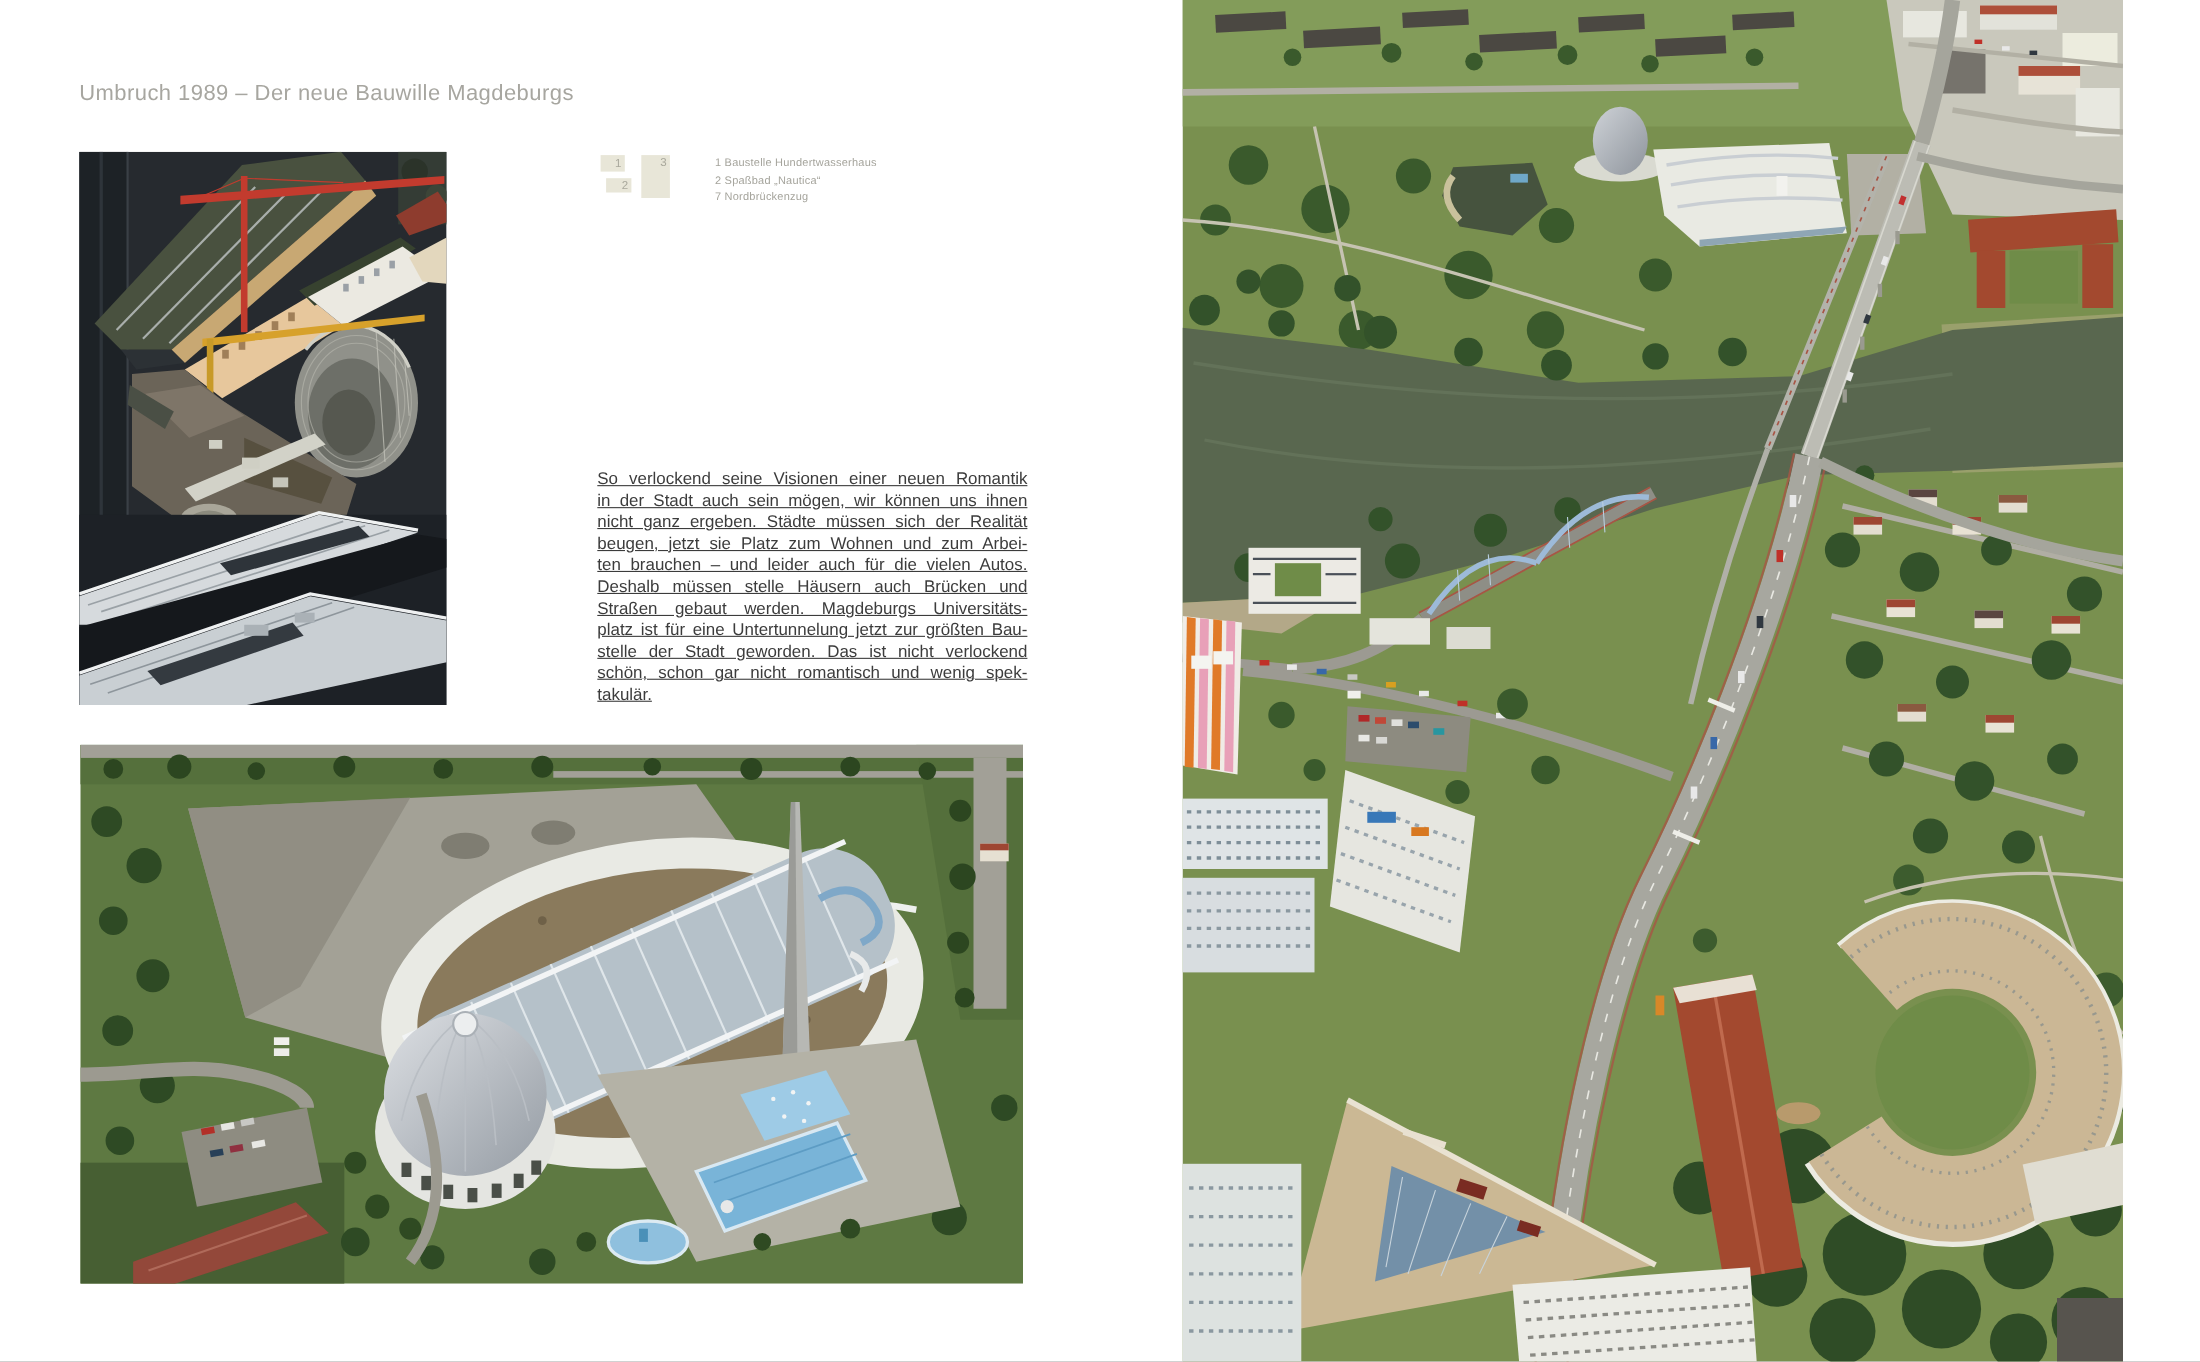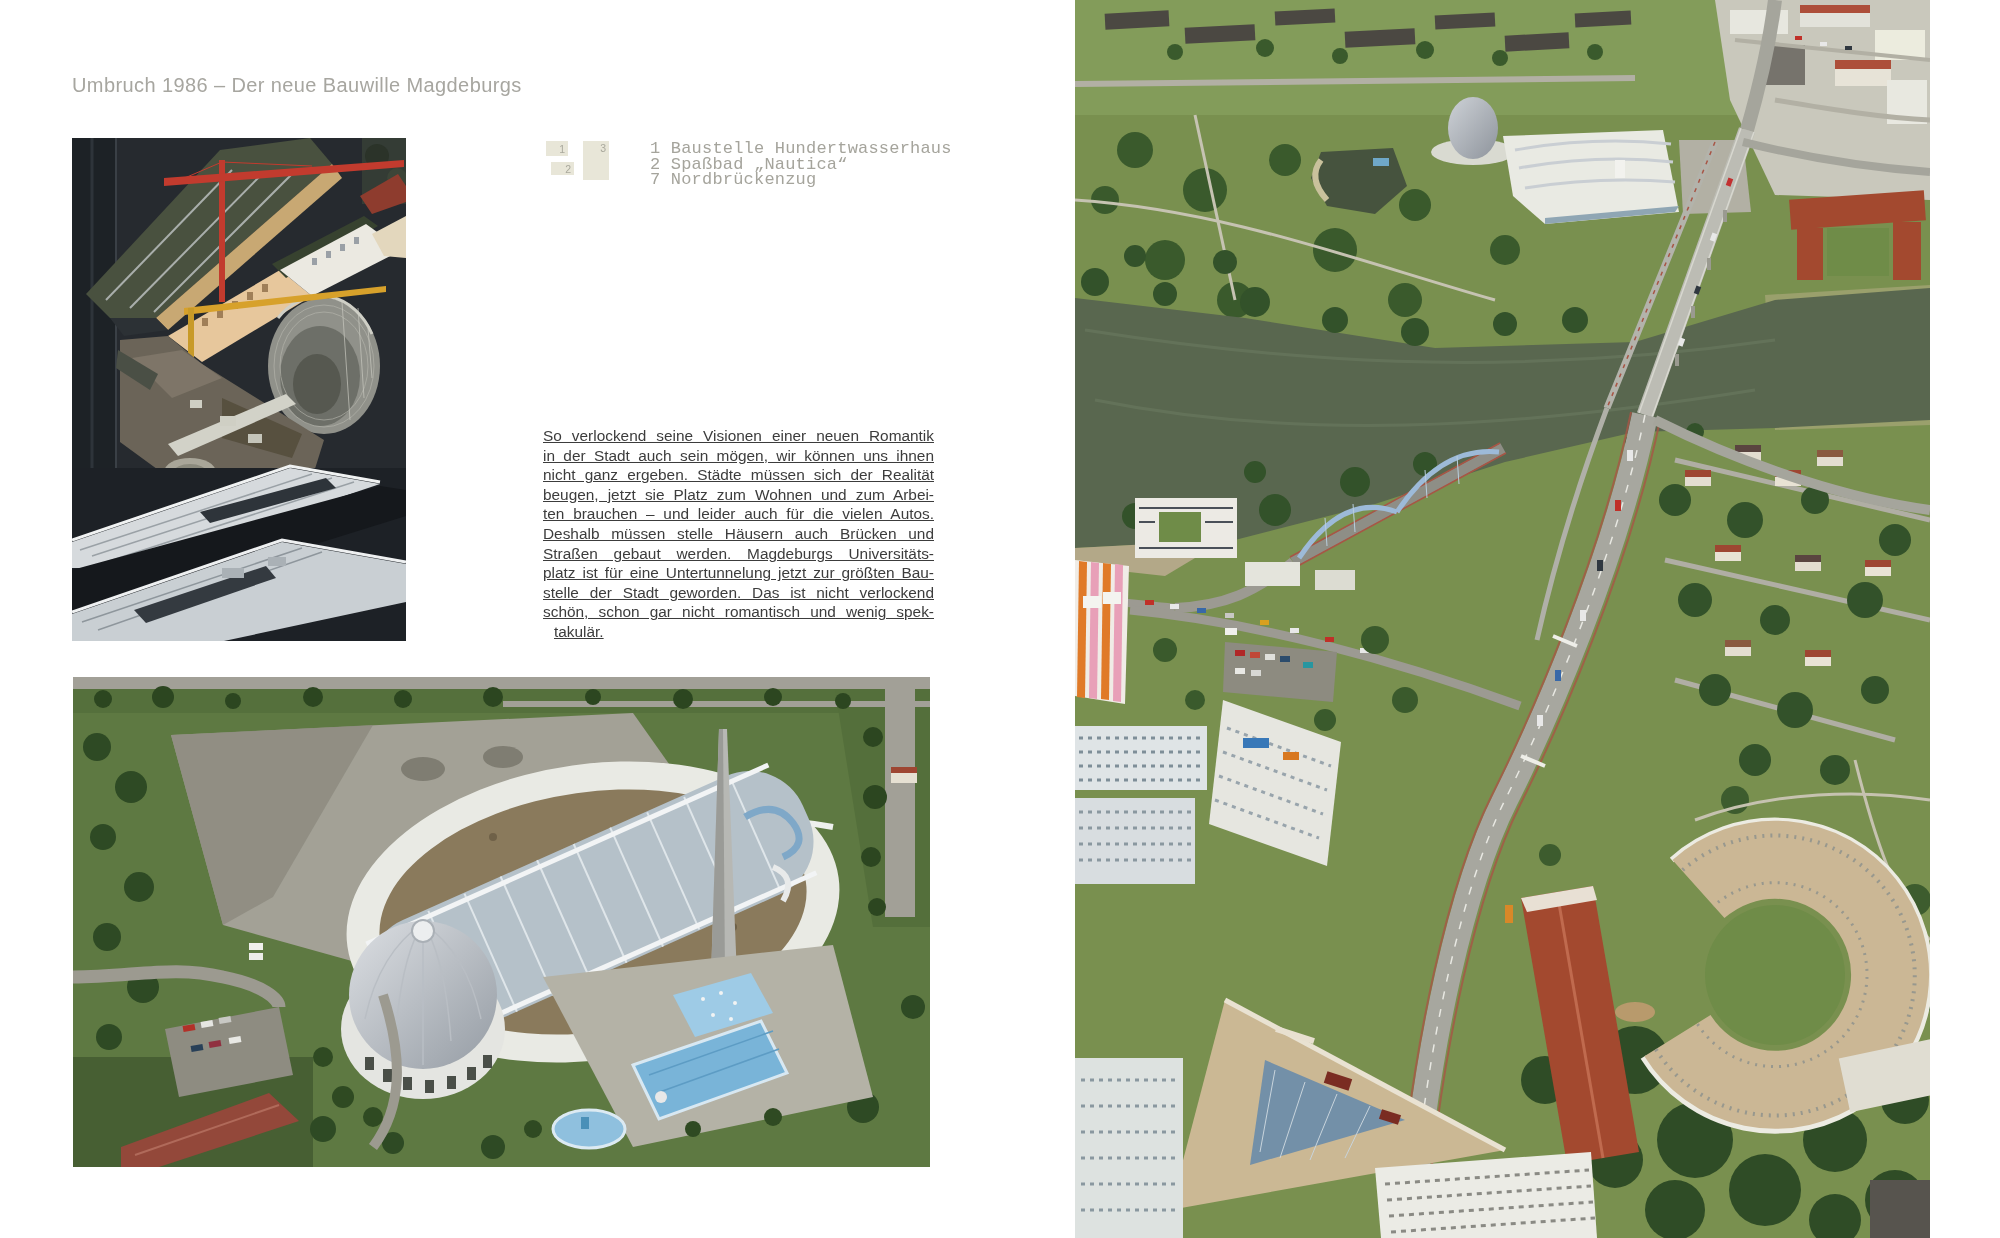--- a/index.html
+++ b/index.html
@@ -14,33 +14,33 @@
   figure{margin:0;padding:0;position:absolute;}
   .photo1{left:72px;top:138px;width:334px;height:503px;}
   .photo2{left:73px;top:677px;width:857px;height:490px;}
   .photo3{left:1075px;top:0px;width:855px;height:1238px;}
   .photo svg{display:block;}
   .lg-box{position:absolute;background:#e8e6d8;color:#a9a89c;font-size:10.5px;
     display:flex;justify-content:flex-end;padding-right:3px;box-sizing:border-box;}
   .lg-b1{left:546px;top:141px;width:22px;height:15px;align-items:center;}
   .lg-b2{left:551px;top:162px;width:23px;height:13px;align-items:center;}
   .lg-b3{left:583px;top:141px;width:26px;height:39px;align-items:flex-start;padding-top:1px;}
-  .lg-items{position:absolute;left:650px;top:141px;font-size:17px;line-height:15.6px;
-    color:#a5a49c;letter-spacing:.2px;font-family:Liberation Mono, monospace;}
+  .lg-items{position:absolute;left:650px;top:141px;font-size:10px;line-height:15.6px;
+    color:#a5a49c;letter-spacing:.2px;}
   .bodytext{position:absolute;left:543px;top:426px;width:391px;
     font-size:15.4px;line-height:19.6px;color:#3c3c3c;text-decoration:underline;}
   .jline{text-align:justify;text-align-last:justify;white-space:normal;}
-  .jline.last{text-align-last:left;margin-left:11px;}
+  .jline.last{text-align-last:left;}
 </style>
 </head>
 <body>
 
 <div class="spread">
 
-  <div class="title">Umbruch 1986 – Der neue Bauwille Magdeburgs</div>
+  <div class="title">Umbruch 1989 – Der neue Bauwille Magdeburgs</div>
 
   <figure class="photo photo1">
     <svg width="334" height="503" viewBox="0 0 334 503">
       <rect width="334" height="503" fill="#262a2f"></rect>
       <rect width="44" height="503" fill="#1d2226"></rect>
       <line x1="44" y1="0" x2="44" y2="503" stroke="#3a4046" stroke-width="2"></line>
       <line x1="20" y1="0" x2="20" y2="503" stroke="#2e343a" stroke-width="3"></line>
       <rect x="290" y="0" width="44" height="66" fill="#343c35"></rect>
       <circle cx="305" cy="18" r="12" fill="#2b3329"></circle>
         <circle cx="325" cy="40" r="10" fill="#3c4538"></circle>

